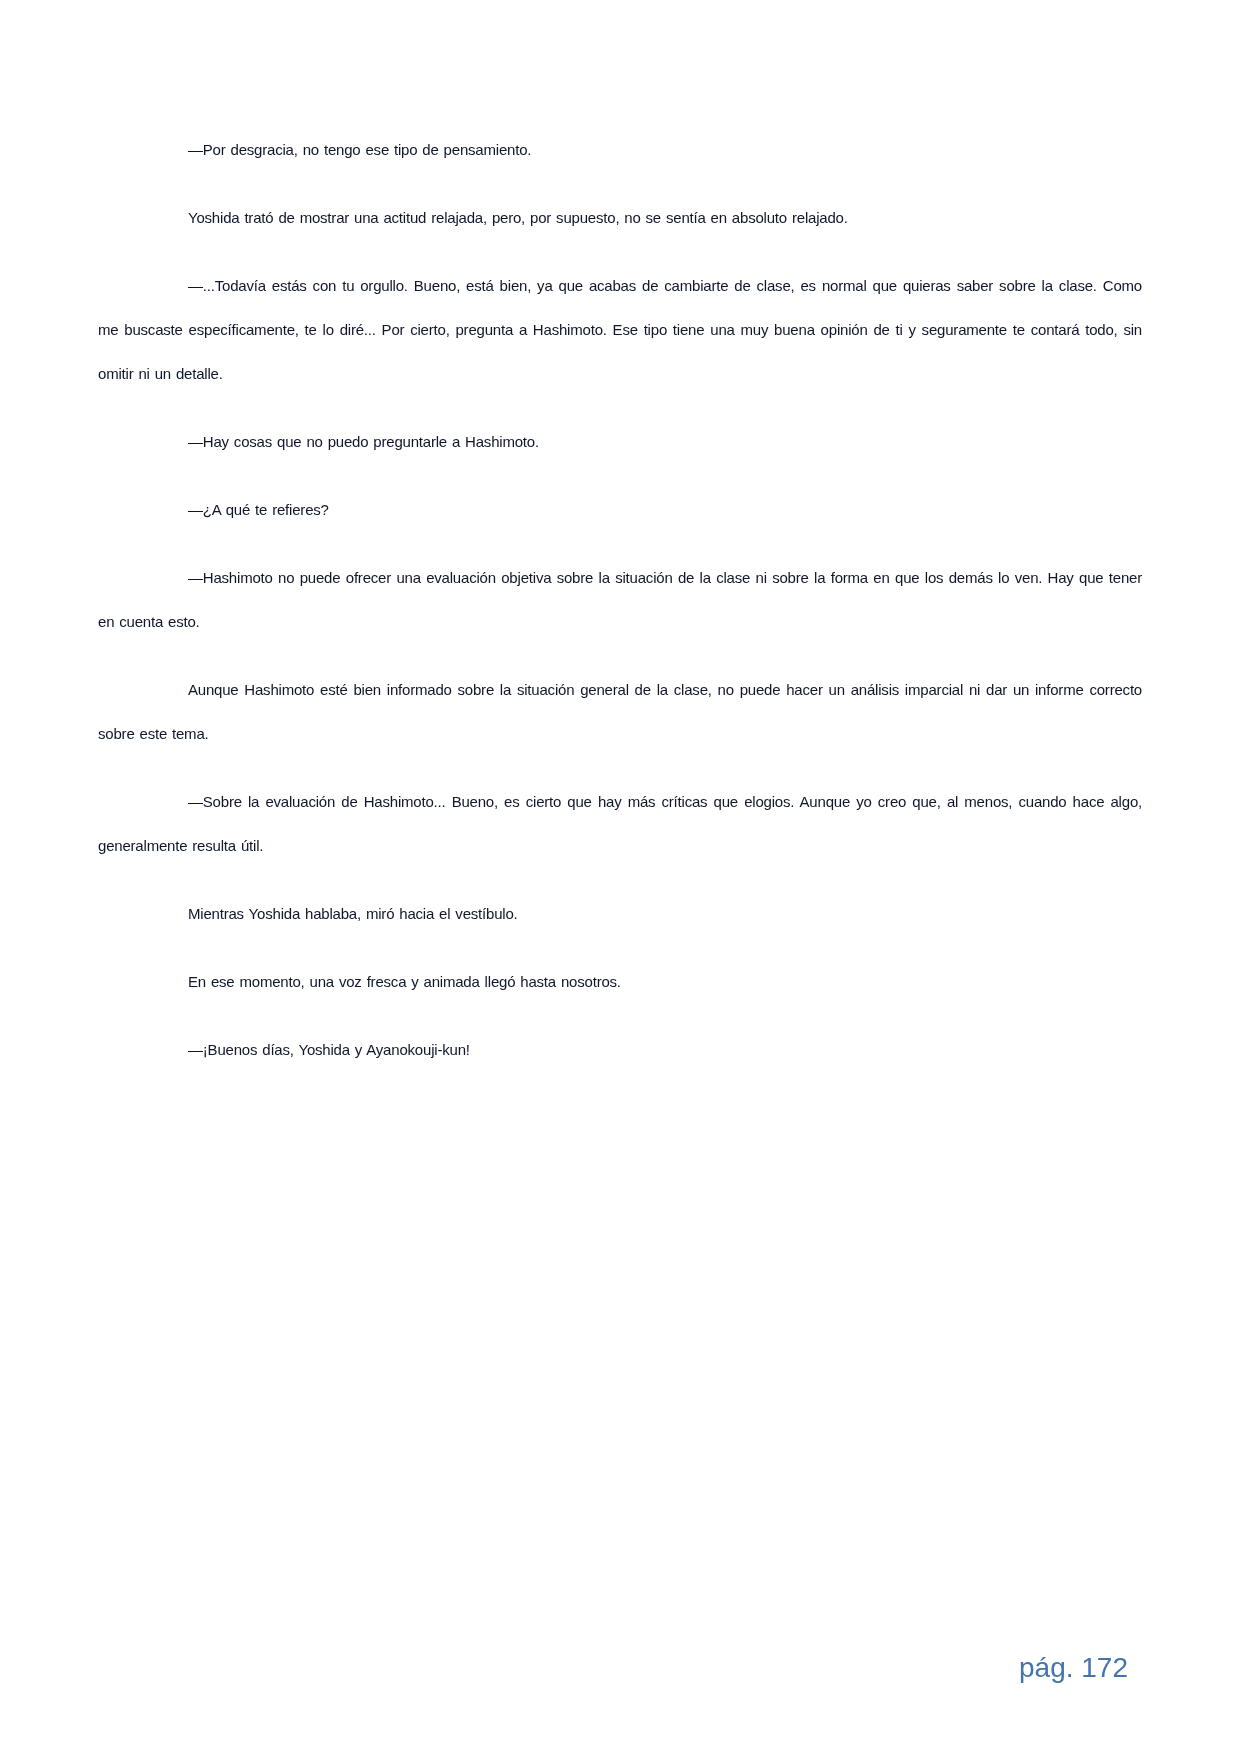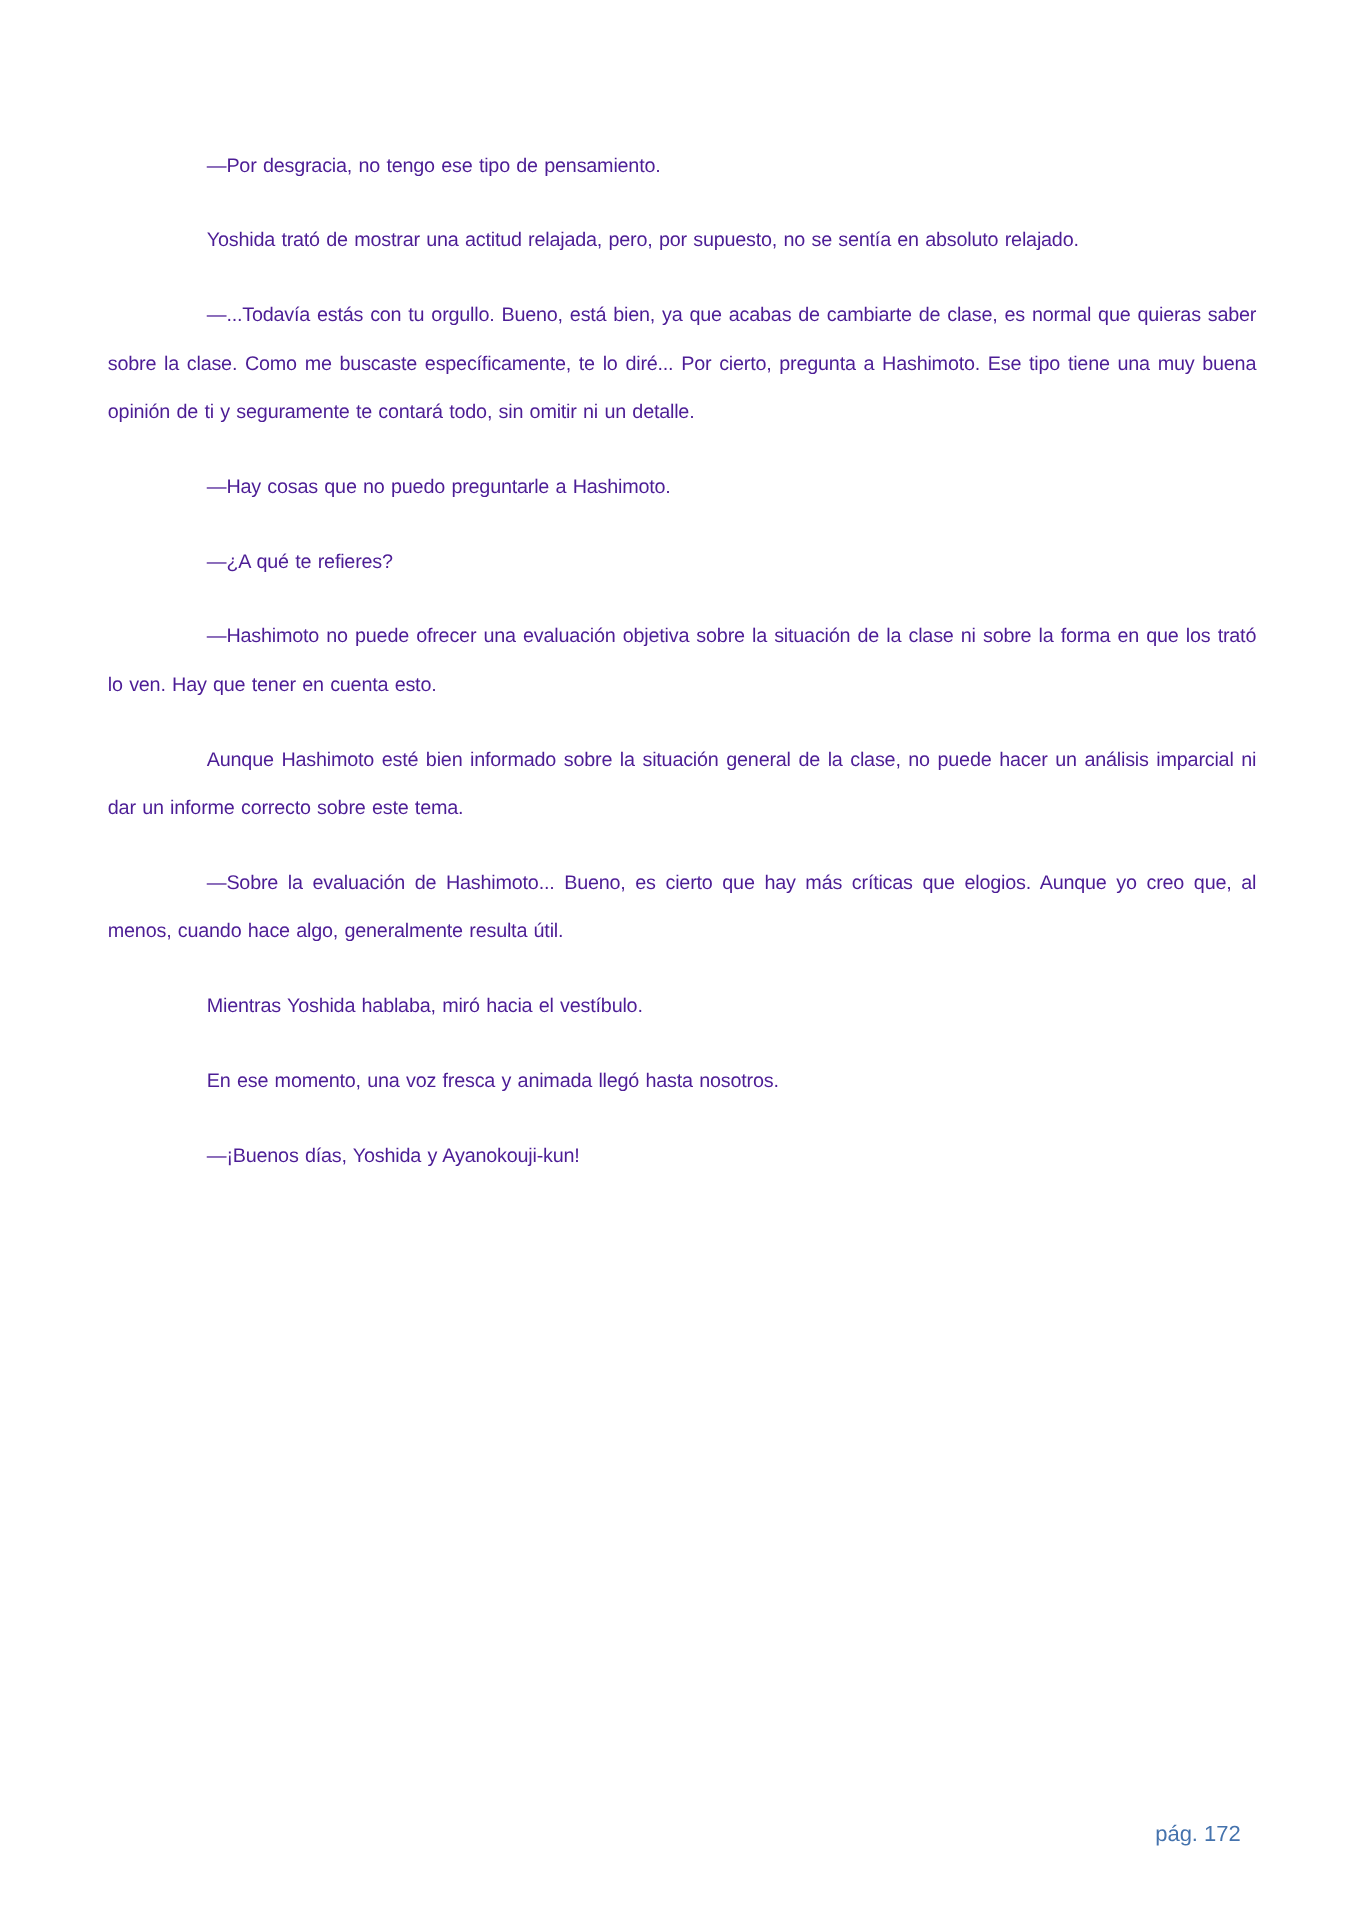--- a/index.html
+++ b/index.html
@@ -13,51 +13,51 @@
     height: 1755px;
     background: #ffffff;
     overflow: hidden;
     font-family: "Liberation Sans", sans-serif;
   }
   .page-body {
     position: absolute;
     left: 98px;
     top: 128px;
     width: 1044px;
-    color: #4c1d95;
-    font-size: 18px;
+    color: #0f172a;
+    font-size: 15px;
     line-height: 44px;
   }
   .page-body p {
     margin: 0 0 24px 0;
     text-align: justify;
     text-indent: 90px;
     letter-spacing: -0.2px;
     word-spacing: 1px;
   }
   .page-footer {
     position: absolute;
     top: 1652px;
     right: 114px;
     color: #4573ad;
-    font-size: 20px;
+    font-size: 28px;
     line-height: 32px;
   }
 </style>
 </head>
 <body>
 
 <div class="page">
   <div class="page-body">
     <p>—Por desgracia, no tengo ese tipo de pensamiento.</p>
     <p>Yoshida trató de mostrar una actitud relajada, pero, por supuesto, no se sentía en absoluto relajado.</p>
     <p>—...Todavía estás con tu orgullo. Bueno, está bien, ya que acabas de cambiarte de clase, es normal que quieras saber sobre la clase. Como me buscaste específicamente, te lo diré... Por cierto, pregunta a Hashimoto. Ese tipo tiene una muy buena opinión de ti y seguramente te contará todo, sin omitir ni un detalle.</p>
     <p>—Hay cosas que no puedo preguntarle a Hashimoto.</p>
     <p>—¿A qué te refieres?</p>
-    <p>—Hashimoto no puede ofrecer una evaluación objetiva sobre la situación de la clase ni sobre la forma en que los trató lo ven. Hay que tener en cuenta esto.</p>
+    <p>—Hashimoto no puede ofrecer una evaluación objetiva sobre la situación de la clase ni sobre la forma en que los demás lo ven. Hay que tener en cuenta esto.</p>
     <p>Aunque Hashimoto esté bien informado sobre la situación general de la clase, no puede hacer un análisis imparcial ni dar un informe correcto sobre este tema.</p>
     <p>—Sobre la evaluación de Hashimoto... Bueno, es cierto que hay más críticas que elogios. Aunque yo creo que, al menos, cuando hace algo, generalmente resulta útil.</p>
     <p>Mientras Yoshida hablaba, miró hacia el vestíbulo.</p>
     <p>En ese momento, una voz fresca y animada llegó hasta nosotros.</p>
     <p>—¡Buenos días, Yoshida y Ayanokouji-kun!</p>
   </div>
   <div class="page-footer">pág. 172</div>
 </div>
 
 </body></html>

